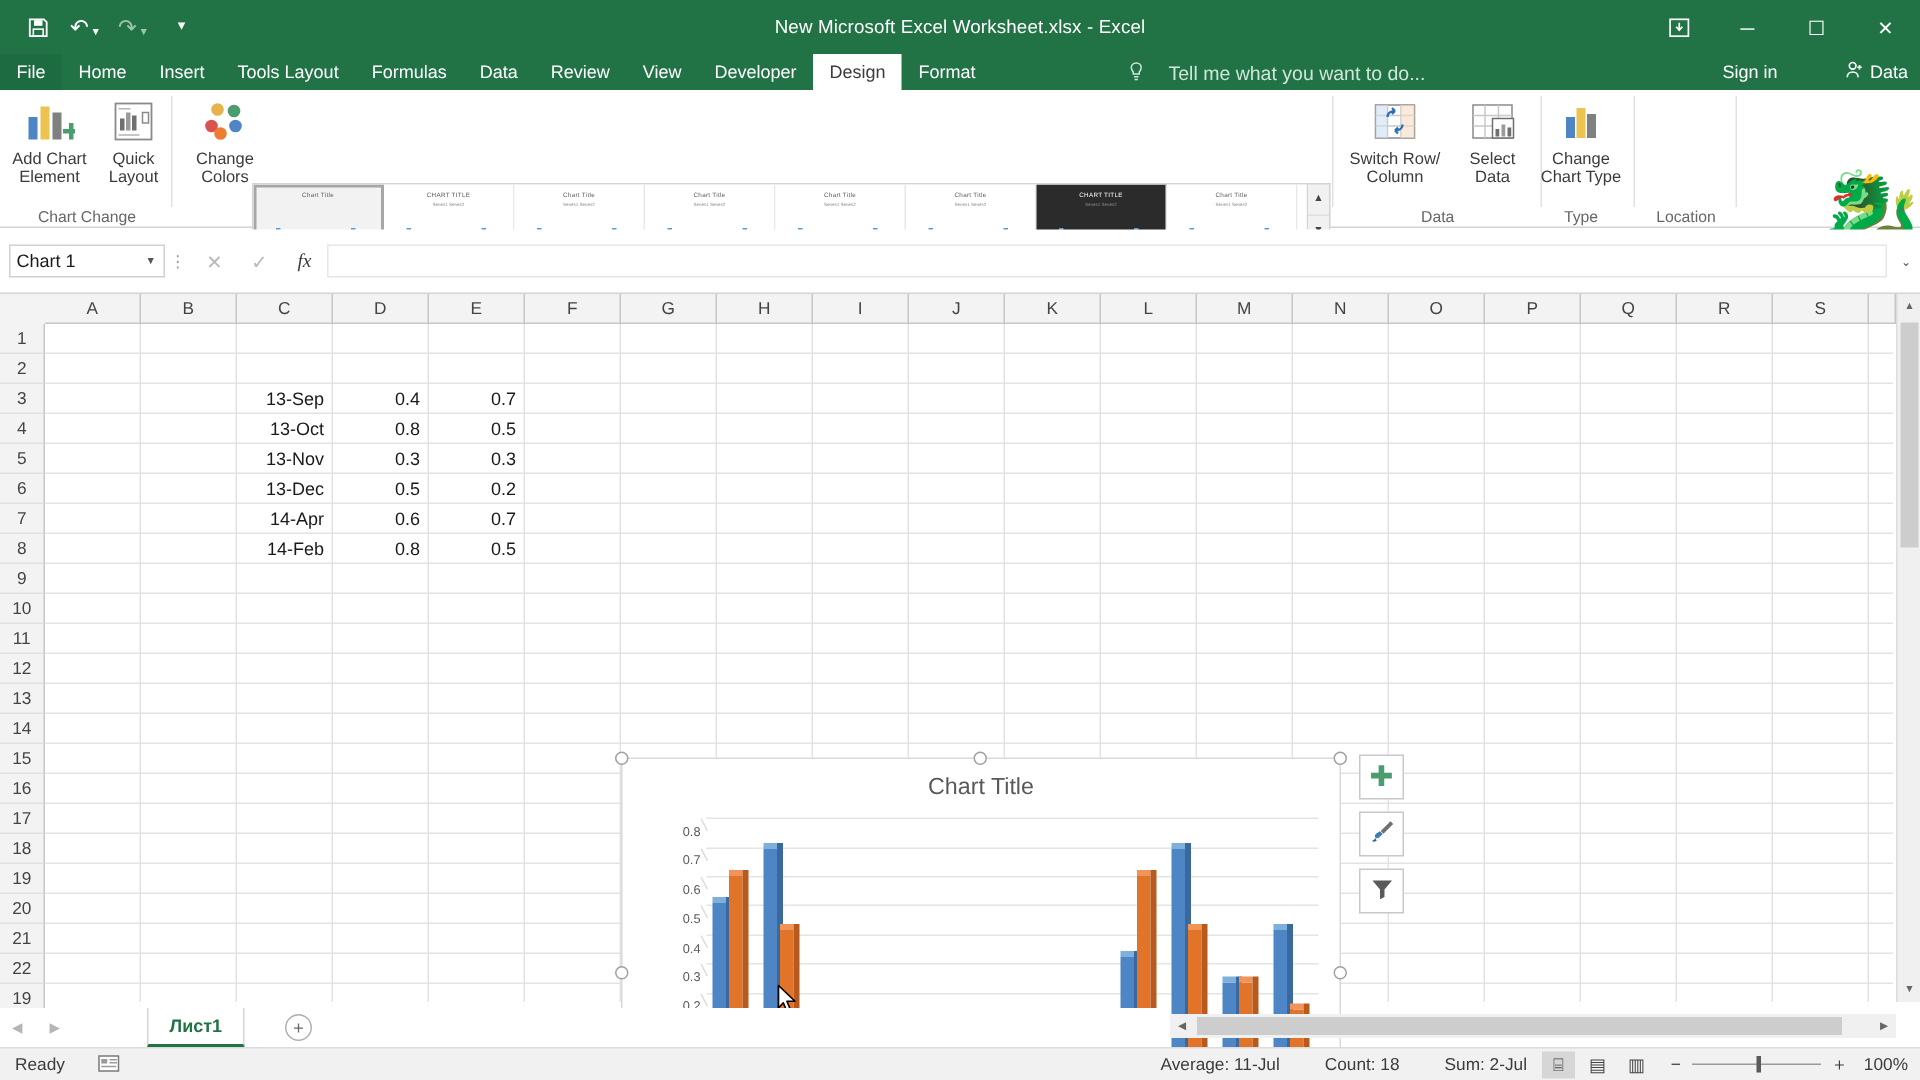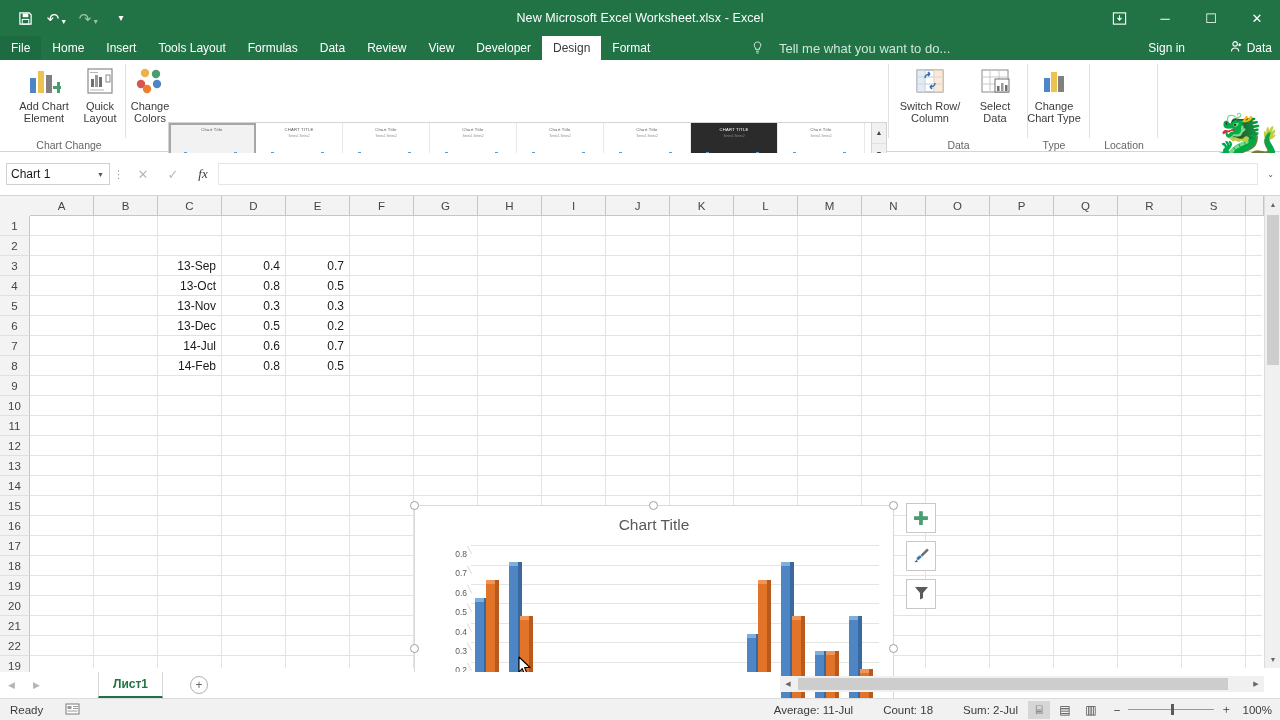--- a/index.html
+++ b/index.html
@@ -358,21 +358,21 @@
             <path d="M1.6 12.4c0-2.3 1.7-3.8 3.9-3.8s3.9 1.5 3.9 3.8" fill="none" stroke="#fff" stroke-width="1.2"></path>
             <path d="M10.4 3.6v3.2M8.8 5.2h3.2" stroke="#fff" stroke-width="1.2"></path>
           </svg>
       </span>
       <span>Data</span>
     </div>
   </div>
 
   <div class="ribbon">
 
-    <div class="rgroup" style="left:12px; width:114px;">
+    <div class="rgroup" style="left:1px; width:114px;">
       <div class="bigbtn" style="left:0;">
         <span class="bi">
           <svg width="34" height="30" viewBox="0 0 34 30">
             <rect x="3" y="12" width="6" height="15" fill="#4e86c5"></rect>
             <rect x="11" y="5" width="6" height="22" fill="#ecc34e"></rect>
             <rect x="19" y="9" width="6" height="18" fill="#808080"></rect>
             <path d="M26 20h4v-4h3v4h4v3h-4v4h-3v-4h-4z" fill="#4a9d6e"></path>
           </svg>
         </span>
         <span class="bl">Add Chart
@@ -755,21 +755,21 @@
         <div class="cell" style="left: 256px; width: 63px; top: 40px;">0.7</div>
         <div class="cell" style="left: 128px; width: 63px; top: 60px;">13-Oct</div>
         <div class="cell" style="left: 192px; width: 63px; top: 60px;">0.8</div>
         <div class="cell" style="left: 256px; width: 63px; top: 60px;">0.5</div>
         <div class="cell" style="left: 128px; width: 63px; top: 80px;">13-Nov</div>
         <div class="cell" style="left: 192px; width: 63px; top: 80px;">0.3</div>
         <div class="cell" style="left: 256px; width: 63px; top: 80px;">0.3</div>
         <div class="cell" style="left: 128px; width: 63px; top: 100px;">13-Dec</div>
         <div class="cell" style="left: 192px; width: 63px; top: 100px;">0.5</div>
         <div class="cell" style="left: 256px; width: 63px; top: 100px;">0.2</div>
-        <div class="cell" style="left: 128px; width: 63px; top: 120px;">14-Jul</div>
+        <div class="cell" style="left: 128px; width: 63px; top: 120px;">14-Apr</div>
         <div class="cell" style="left: 192px; width: 63px; top: 120px;">0.6</div>
         <div class="cell" style="left: 256px; width: 63px; top: 120px;">0.7</div>
         <div class="cell" style="left: 128px; width: 63px; top: 140px;">14-Feb</div>
         <div class="cell" style="left: 192px; width: 63px; top: 140px;">0.8</div>
         <div class="cell" style="left: 256px; width: 63px; top: 140px;">0.5</div>
       </div>
 
     <div class="chartobj">
       <div class="chart-title">Chart Title</div>
       <div class="plot">

